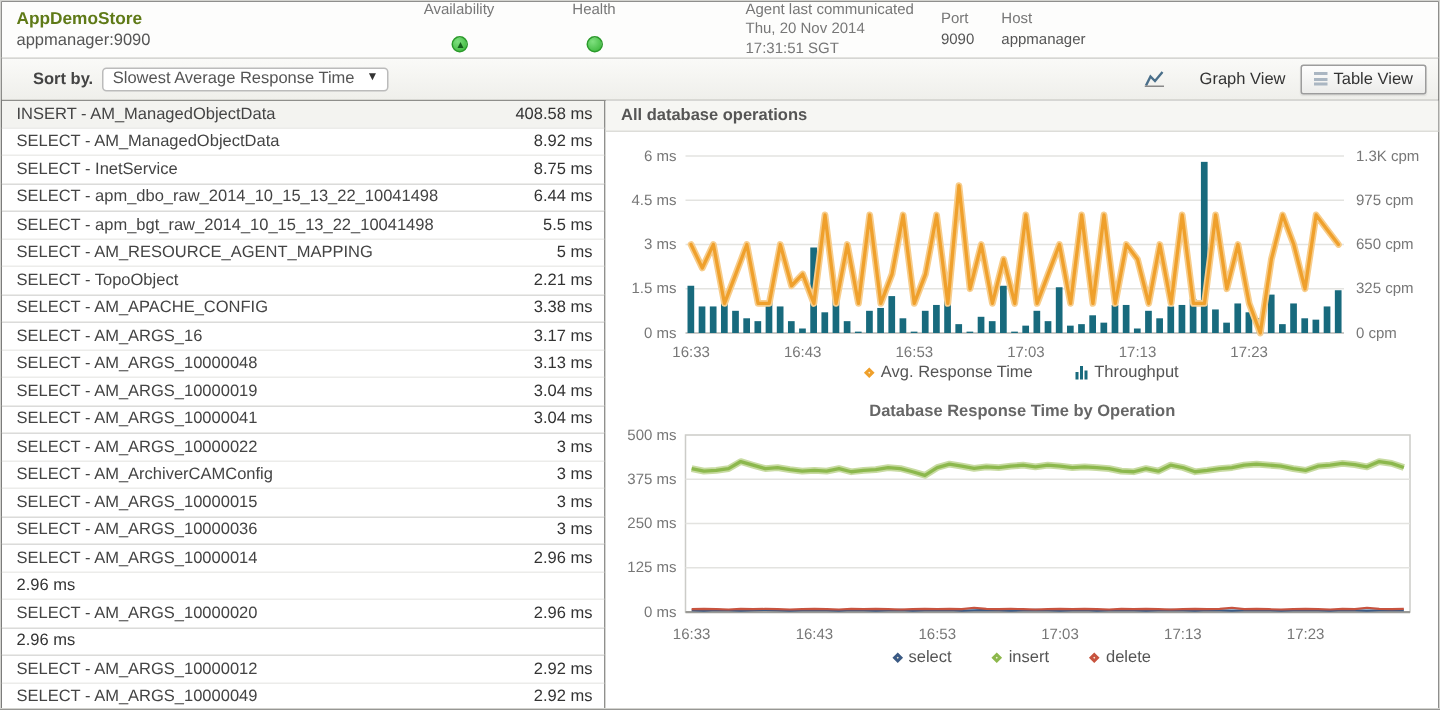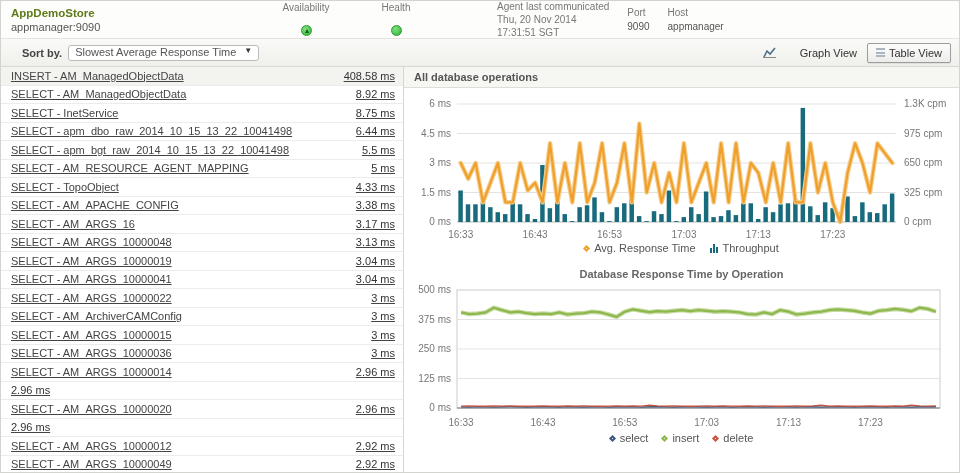--- a/index.html
+++ b/index.html
@@ -31,31 +31,31 @@
   .gview { display:flex; align-items:center; color:#333; cursor:pointer; margin-right:10px;gap:20px; }
   .gview svg { margin-right:4px; }
   .tview { display:flex; align-items:center; background:linear-gradient(#fdfdfd,#ececea); border:1px solid #9c9c9c; border-radius:2px; height:20px; padding:0 8px; color:#333; cursor:pointer; box-shadow:0 1px 1px rgba(0,0,0,.08); }
   .grid-ic { display:inline-block; margin-right:4px; width:9px; height:9px;
     background:
       linear-gradient(#aab6c2,#aab6c2) 0 0/9px 2px no-repeat,
       linear-gradient(#aab6c2,#aab6c2) 0 3.5px/9px 2px no-repeat,
       linear-gradient(#aab6c2,#aab6c2) 0 7px/9px 2px no-repeat; }
   
   .main { display:flex; height:407px; }
-  .oplist { width:403px; border-right:1px solid #d5d5d2; overflow:hidden;text-decoration:underline; }
+  .oplist { width:403px; border-right:1px solid #d5d5d2; overflow:hidden; }
   .row { height:18.5px; display:flex; align-items:center; border-bottom:1px solid #ececea; padding:0 8px 0 10px; cursor:pointer; background:#fff; }
   .row.sel { background:#f3f3f0; }
   .row .op { flex:1; color:#444; white-space:nowrap; overflow:hidden; }
   .row .val { color:#333; }
   .rpanel { flex:1; background:#fff; }
   .rp-hdr { height:21px; background:#f6f6f3; border-bottom:1px solid #ddddd9; display:flex; align-items:center; padding-left:10px; font-weight:bold; color:#555; }
   .charts { padding-top:8px; }
   .ctitle { text-align:center; font-weight:bold; color:#666; margin:6px 0 2px; }
   .csvg { display:block; margin:0 auto; }
-  .legend { display:flex; justify-content:center; align-items:center; gap:14px; color:#555; margin-top:-2px; }
+  .legend { display:flex; justify-content:center; align-items:center; gap:28px; color:#555; margin-top:-2px; }
   .litem { display:flex; align-items:center; gap:5px; }
   .dmark { width:5px; height:5px; border:2px solid; transform:rotate(45deg); background:#fdf6e3; display:inline-block; }
   .bmark { display:inline-flex; align-items:flex-end; gap:1px; height:10px; }
   .bmark i { display:inline-block; width:2px; background:#186a7d; }
 </style>
 </head>
 <body>
 
 <div class="app">
 
@@ -129,21 +129,21 @@
         <div class="row">
           <span class="op">SELECT - apm_bgt_raw_2014_10_15_13_22_10041498</span>
           <span class="val">5.5 ms</span>
         </div>
         <div class="row">
           <span class="op">SELECT - AM_RESOURCE_AGENT_MAPPING</span>
           <span class="val">5 ms</span>
         </div>
         <div class="row">
           <span class="op">SELECT - TopoObject</span>
-          <span class="val">4.33 ms</span>
+          <span class="val">2.21 ms</span>
         </div>
         <div class="row">
           <span class="op">SELECT - AM_APACHE_CONFIG</span>
           <span class="val">3.38 ms</span>
         </div>
         <div class="row">
           <span class="op">SELECT - AM_ARGS_16</span>
           <span class="val">3.17 ms</span>
         </div>
         <div class="row">

